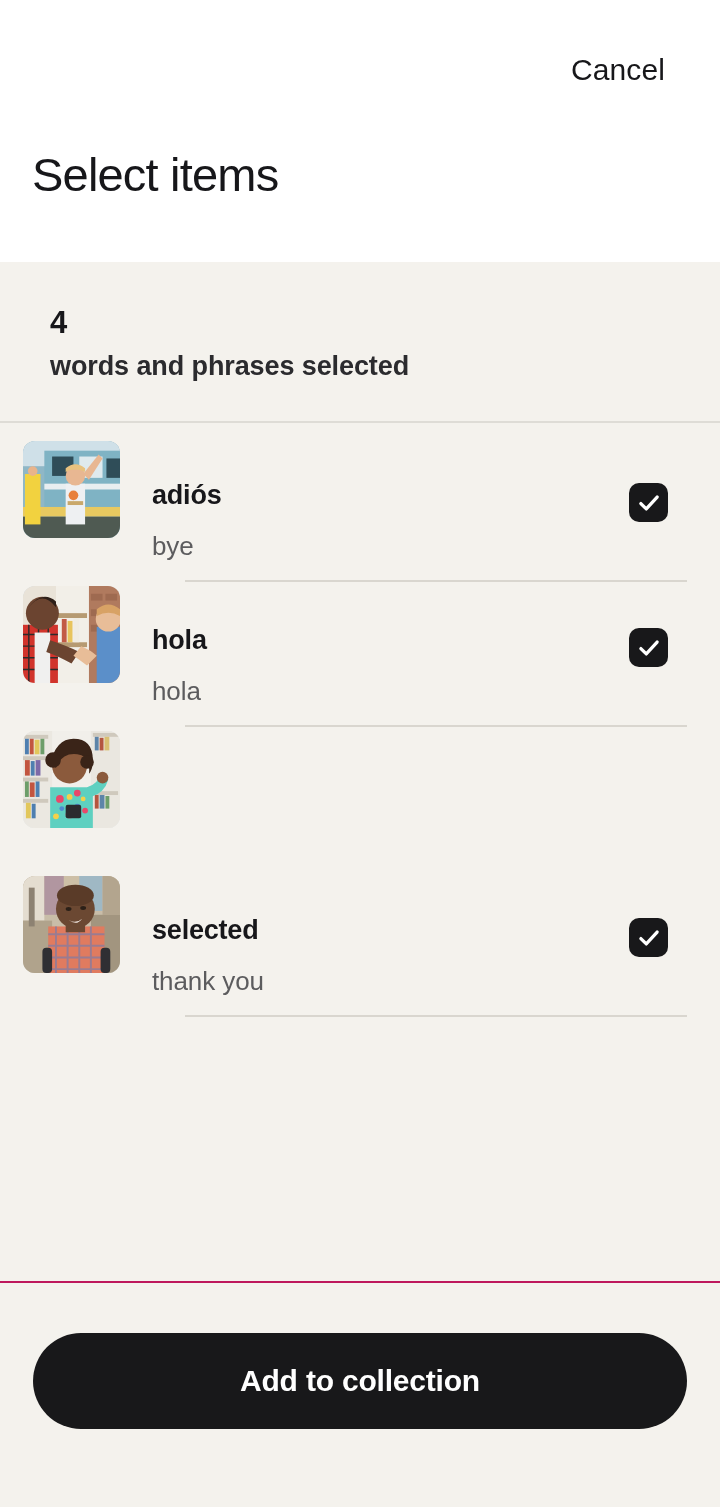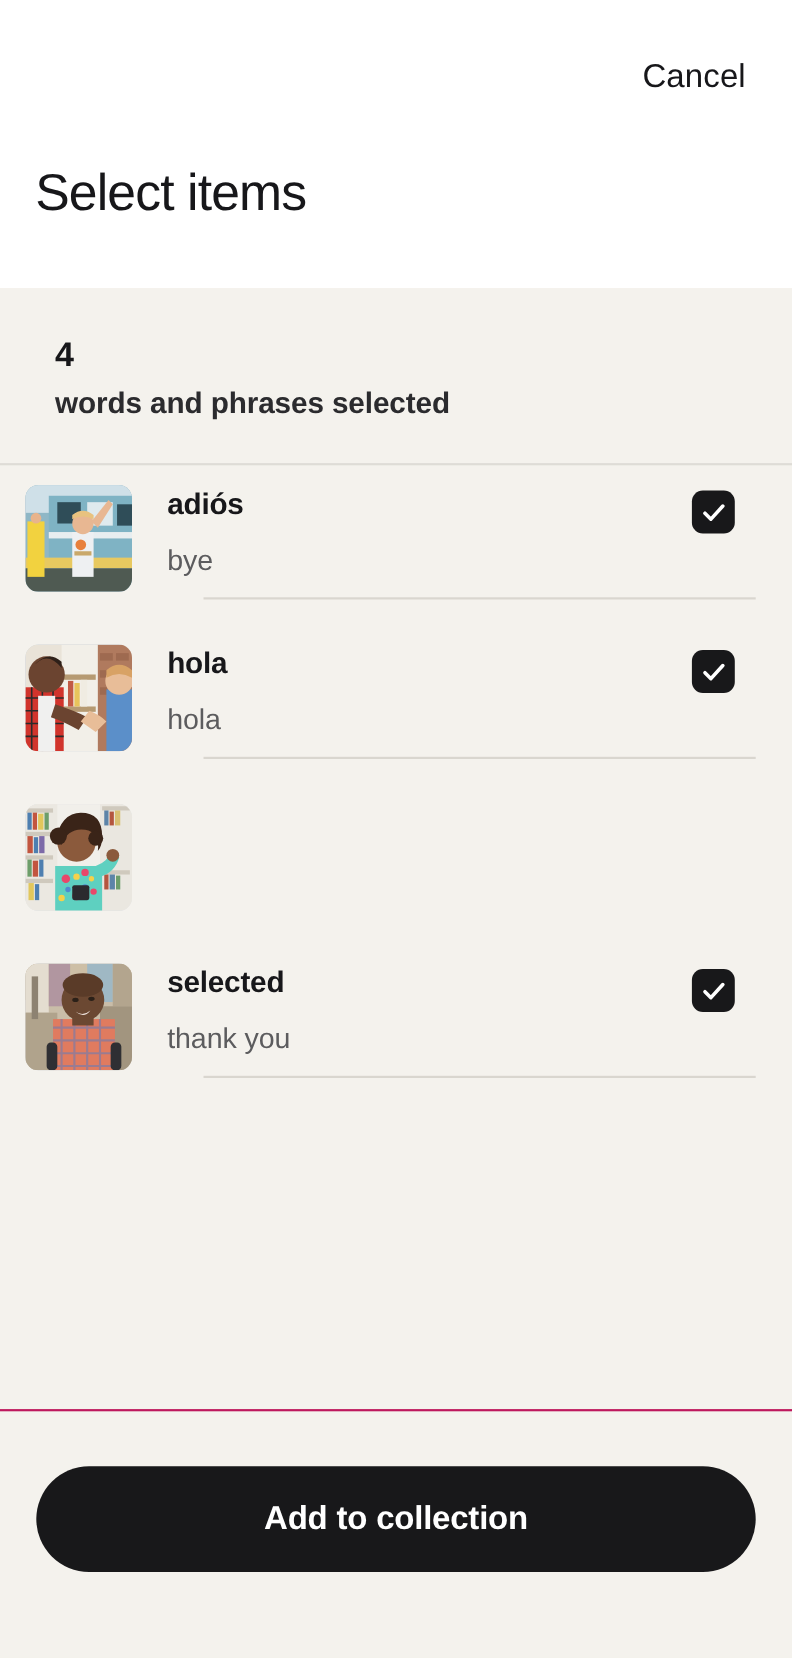--- a/index.html
+++ b/index.html
@@ -21,21 +21,21 @@
   
   .header {
     background: #ffffff;
     height: 262px;
     flex: 0 0 262px;
     position: relative;
   }
   .cancel-btn {
     position: absolute;
     top: 52px;
-    right: 42px;
+    right: 55px;
     font-size: 30px;
     line-height: 1.2;
     color: #17171a;
     font-weight: 400;
     background: none;
     border: none;
     font-family: "Liberation Sans", sans-serif;
     cursor: pointer;
     letter-spacing: 0.1px;
   }
@@ -99,20 +99,21 @@
     position: relative;
     background: #cfd6da;
   }
   .thumb svg { display: block; width: 100%; height: 100%; }
   .row-main {
     flex: 1 1 auto;
     margin-left: 32px;
     padding-top: 19px;
     position: relative;
     height: 145px;
+    margin-top: 37px;
   }
   .row-term {
     font-size: 27px;
     font-weight: 700;
     color: #17171a;
     line-height: 1.25;
     letter-spacing: -0.2px;
   }
   .row-translation {
     font-size: 26px;

